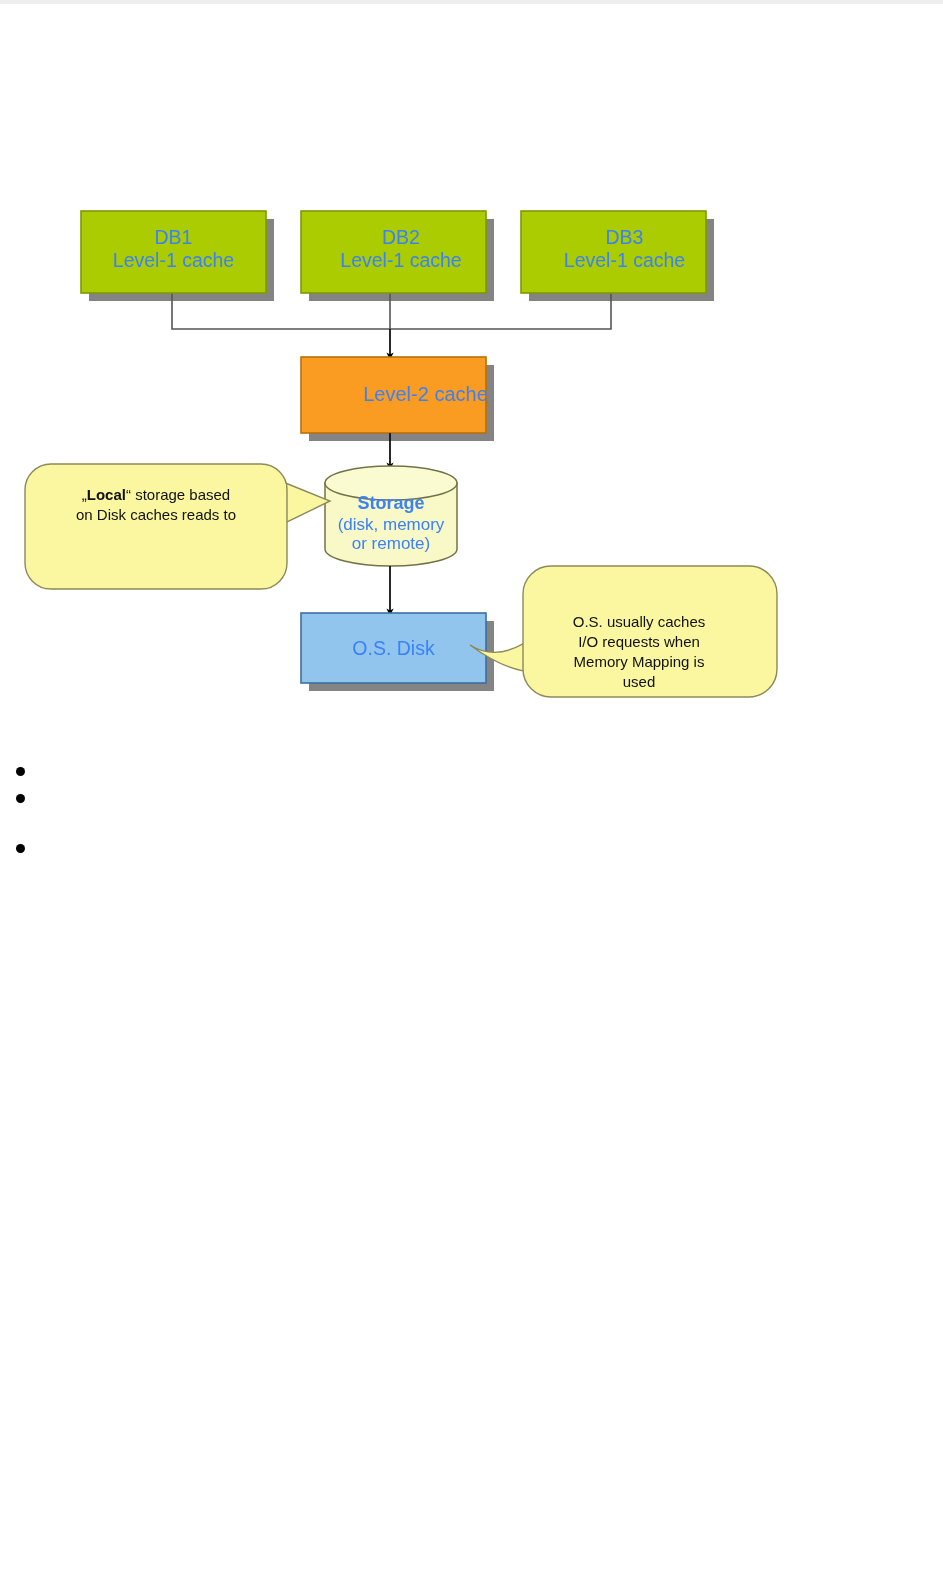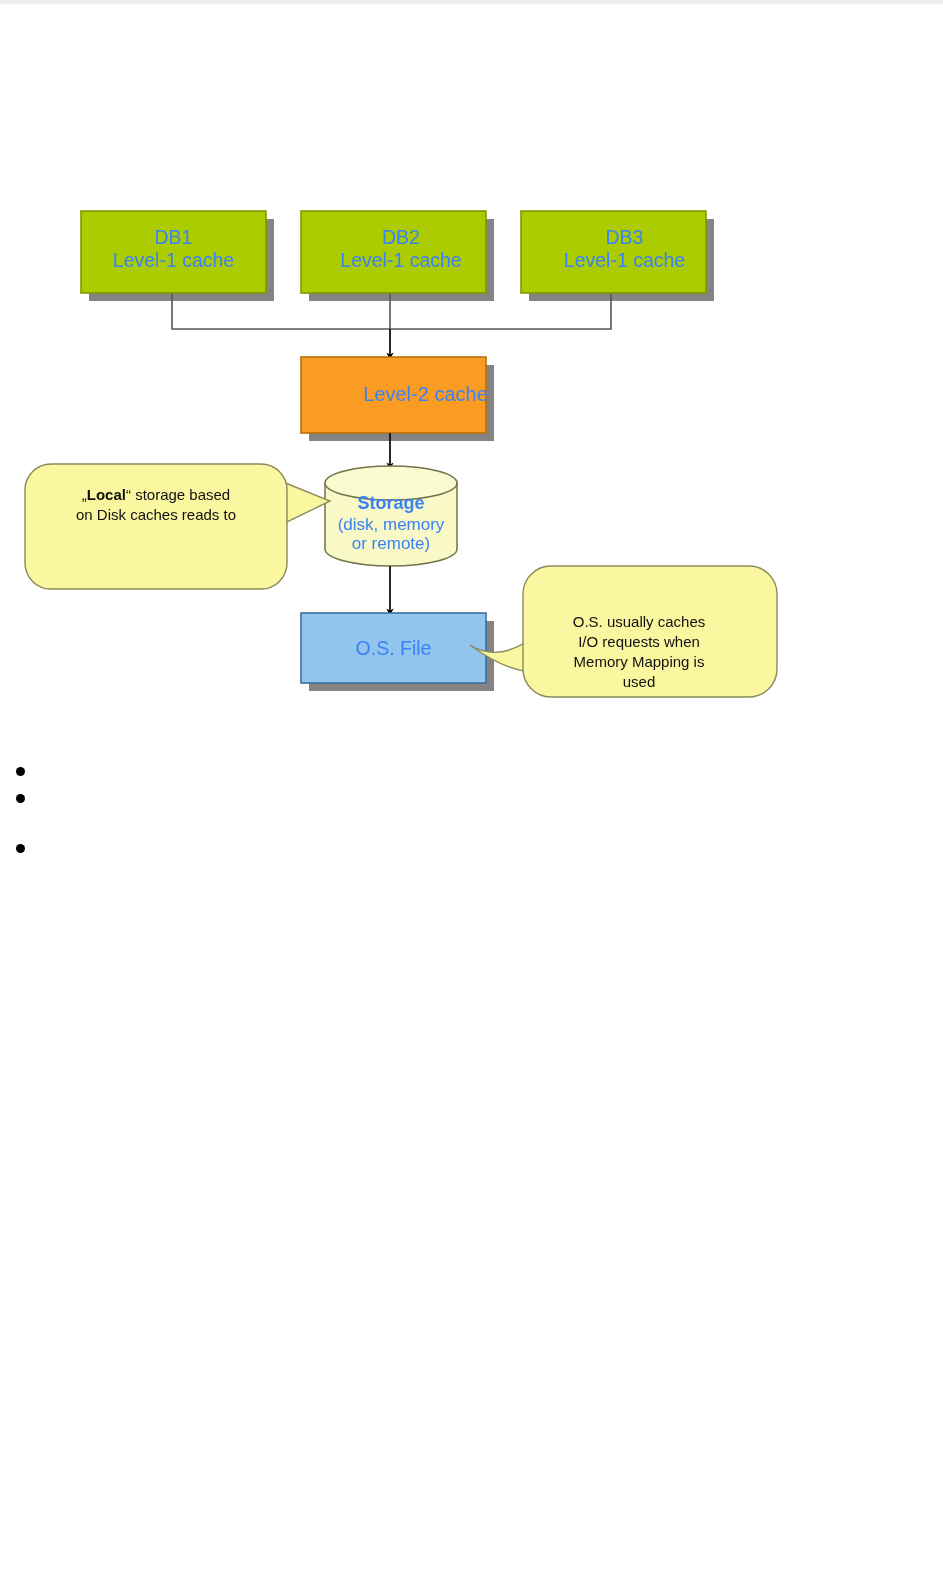--- a/index.html
+++ b/index.html
@@ -181,21 +181,21 @@
     </div>
 
     <div class="node-label l2-label" style="left:301px; top:379px; width:185px;">Level-2 cache</div>
 
     <div class="node-label storage-title" style="left:325px; top:489px; width:132px;">Storage</div>
     <div class="node-label storage-sub" style="left:322px; top:511px; width:138px;">
       <div>(disk, memory</div>
       <div>or remote)</div>
     </div>
 
-    <div class="node-label osfile-label" style="left:301px; top:633px; width:185px;">O.S. File</div>
+    <div class="node-label osfile-label" style="left:301px; top:633px; width:185px;">O.S. Disk</div>
 
     <div class="callout-text" style="left:28px; top:481px; width:256px;">
       <div><span>„</span><b>Local</b><span>“</span><span> storage based</span></div>
       <div>on Disk caches reads to</div>
     </div>
 
     <div class="callout-text" style="left:525px; top:580px; width:228px;margin-top:28px;">
       <div>O.S. usually caches</div>
       <div>I/O requests when</div>
       <div>Memory Mapping is</div>

